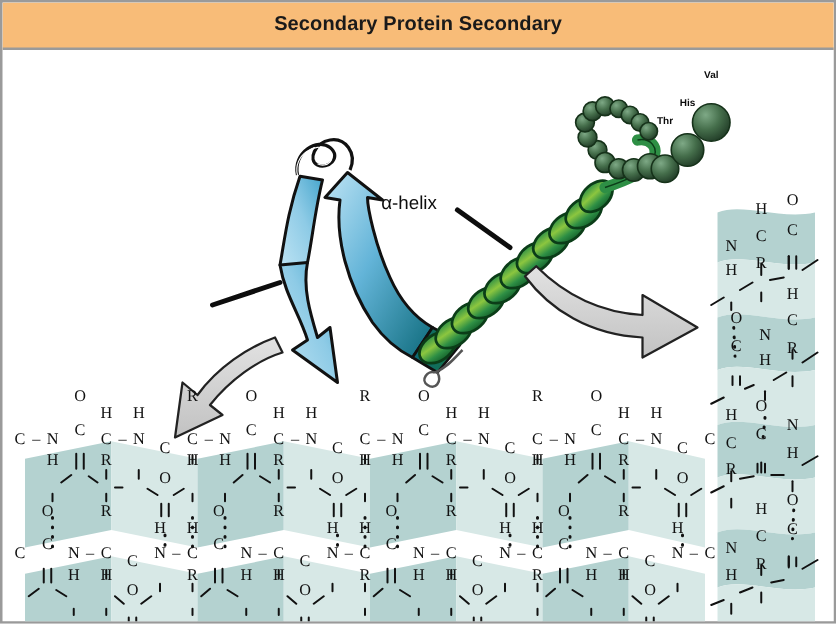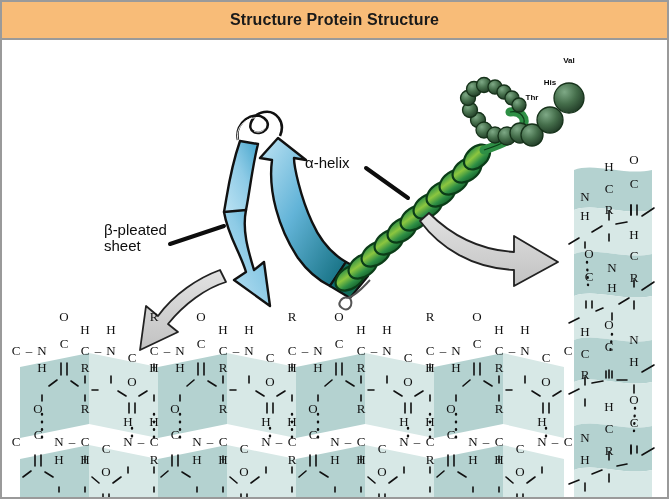--- a/index.html
+++ b/index.html
@@ -42,21 +42,21 @@
     position:absolute;font-size:8px;font-weight:bold;color:#0a0a0a;
     transform:translate(-50%,-50%);
   }
 </style>
 </head>
 <body>
 
 <div id="figure">
 
   <div id="title-bar">
-    <span id="title-text">Structure Protein Structure</span>
+    <span id="title-text">Secondary Protein Secondary</span>
   </div>
 
   <div id="canvas">
 
     <svg class="layer" width="665" height="457" viewBox="0 0 665 457">
       <defs>
         <linearGradient id="gBetaA" x1="0" y1="0" x2="1" y2="1">
           <stop offset="0%" stop-color="#bfe4f4"></stop>
           <stop offset="45%" stop-color="#63b4d8"></stop>
           <stop offset="100%" stop-color="#0d6a7a"></stop>
@@ -307,24 +307,20 @@
         <path d="M629,406 L629,413 M635,406 L635,413"></path>
       </g>
 
       <g stroke="#111" stroke-width="2.4" stroke-linecap="round" stroke-dasharray="0.6 7">
         <path d="M585,222 L586,245"></path>
         <path d="M610,294 L608,316"></path>
         <path d="M633,368 L632,391"></path>
       </g>
     </svg>
 
-    <div class="lbl" id="beta-label">
-      <div>β-pleated</div>
-      <div>sheet</div>
-    </div>
     <div class="lbl" id="alpha-label">α-helix</div>
 
     <div id="atoms-top">
         <span class="atom" style="left: 14px; top: 311px;">C</span>
         <span class="atom" style="left: 27px; top: 311px;">–</span>
         <span class="atom" style="left: 40px; top: 311px;">N</span>
         <span class="atom" style="left: 40px; top: 328px;">H</span>
         <span class="atom" style="left: 62px; top: 304px;">C</span>
         <span class="atom" style="left: 62px; top: 277px;">O</span>
         <span class="atom" style="left: 83px; top: 311px;">C</span>

